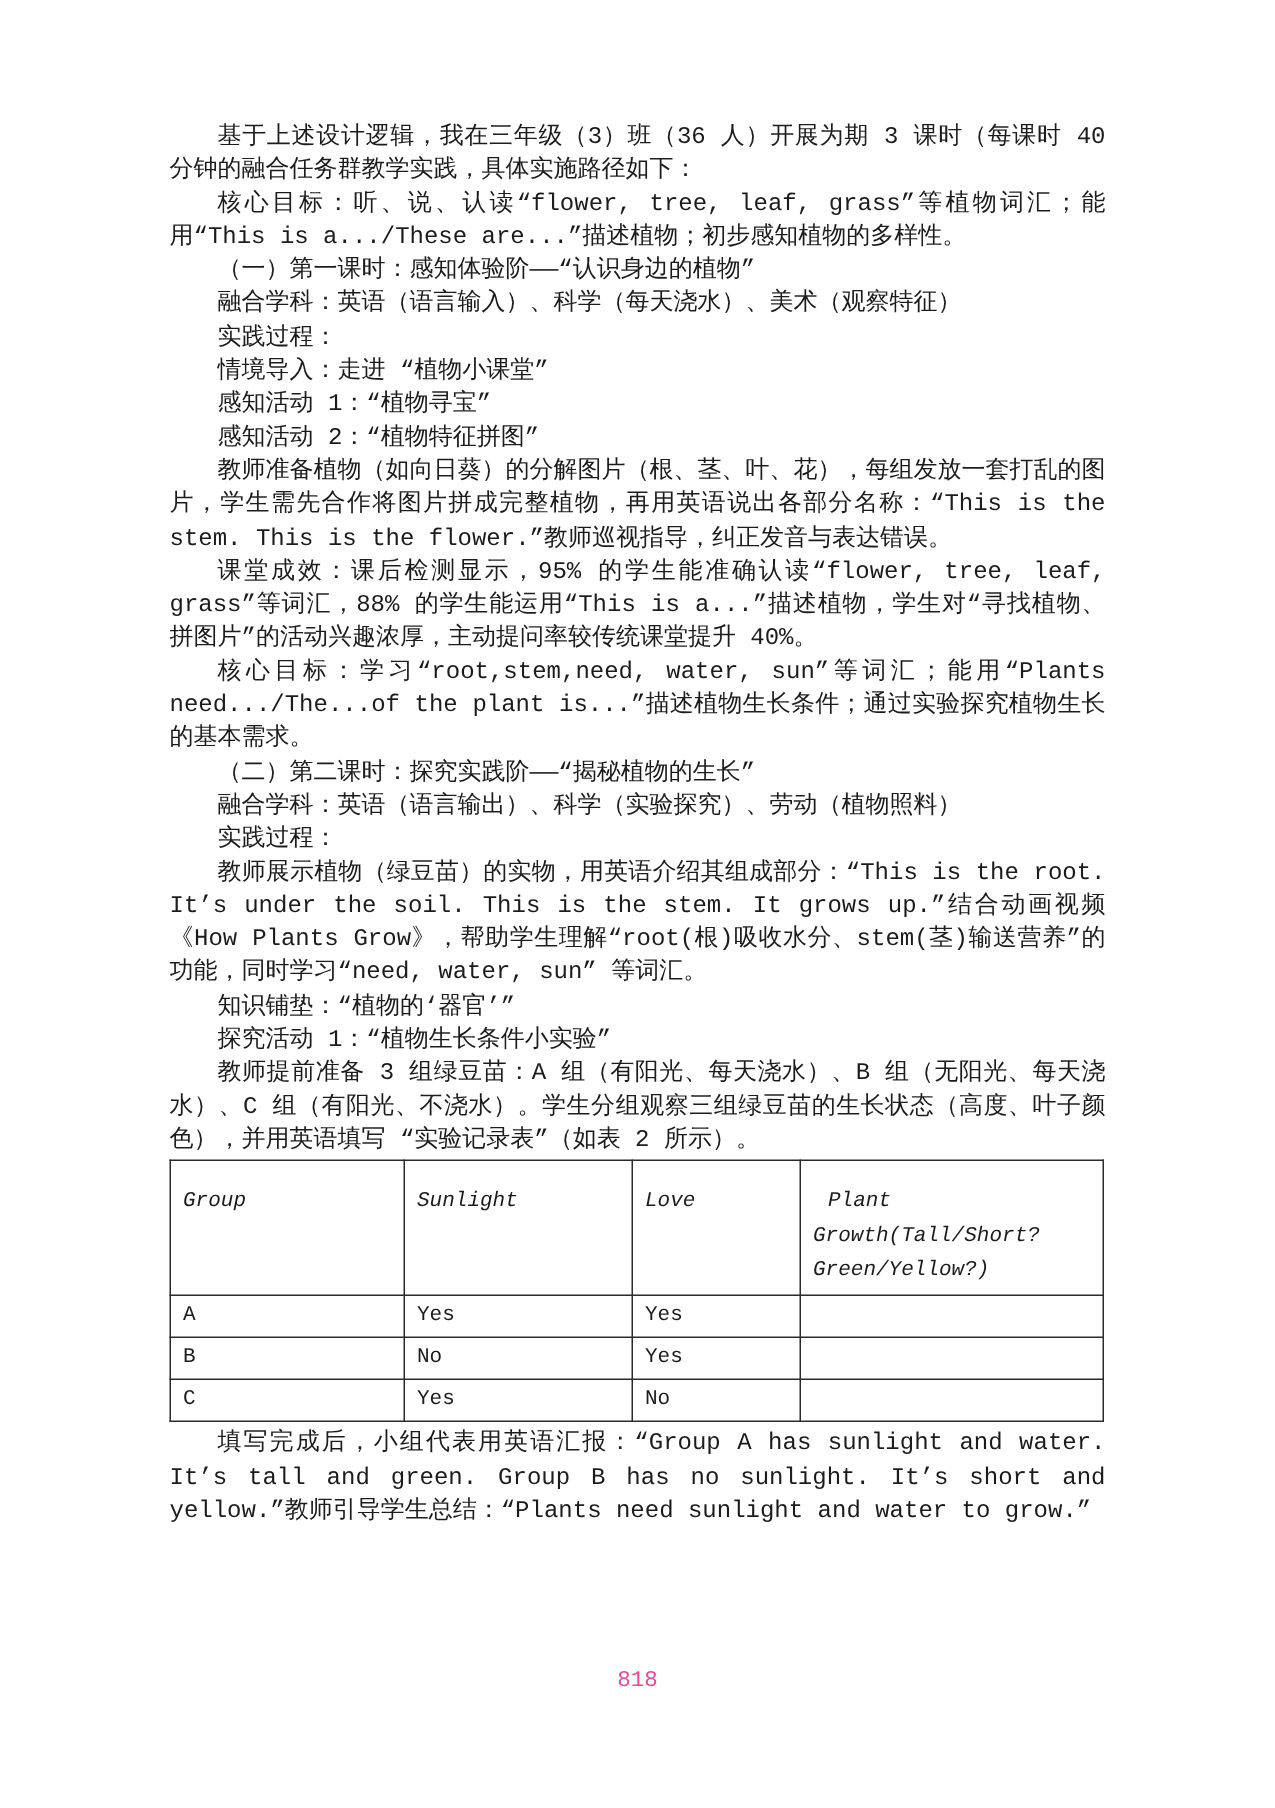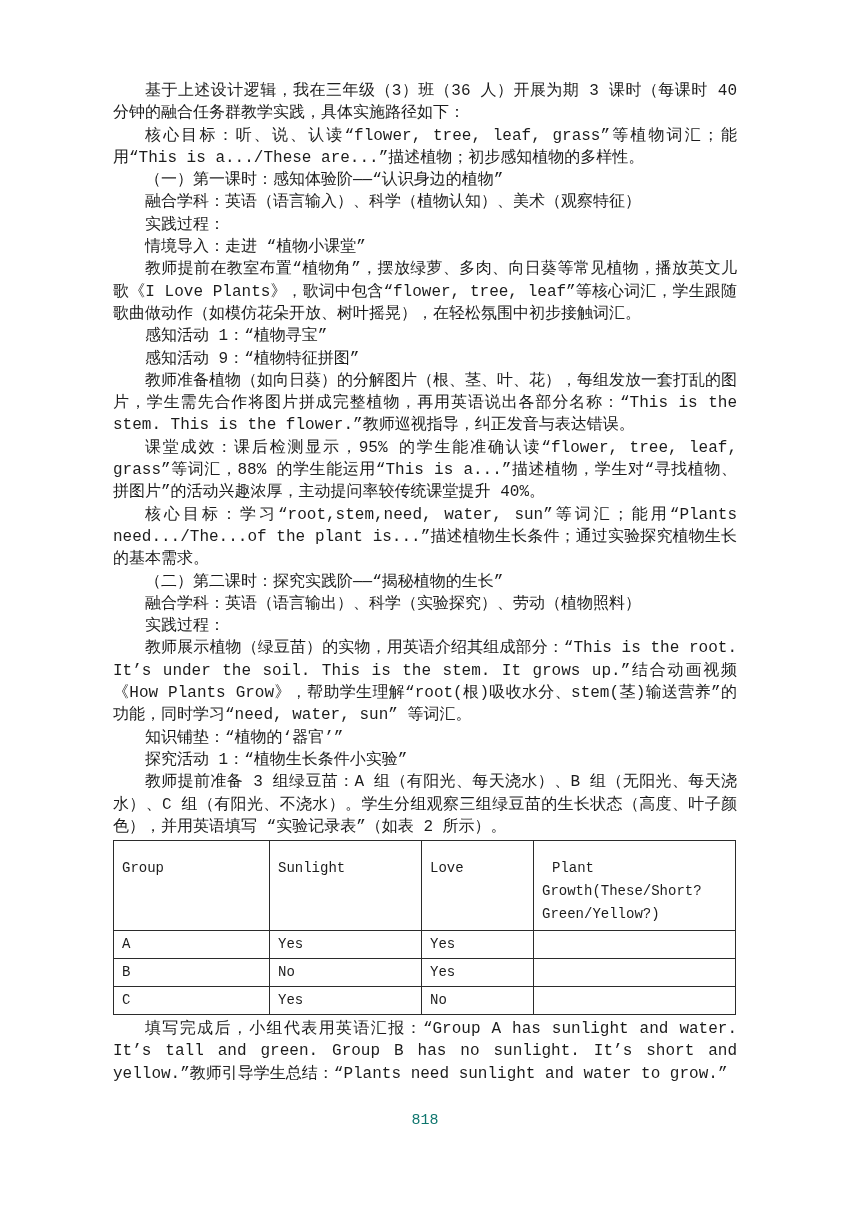--- a/index.html
+++ b/index.html
@@ -44,52 +44,52 @@
     font-weight: normal;
     text-align: left;
     vertical-align: top;
     padding: 2px 8px;
     line-height: 23px;
     overflow: hidden;
   }
   table.record-table th {
     padding-top: 16px;
     padding-bottom: 18px;
+    font-style: italic;
   }
   table.record-table th.growth-header {
     text-indent: 10px;
     padding-bottom: 4px;
   }
   table.record-table td {
     height: 21px;
   }
   .page-number {
     position: absolute;
     top: 1112px;
     left: 0;
     width: 850px;
     text-align: center;
     font-size: 15px;
-    color: #0f766e;
+    color: #ec4899;
   }
 </style>
 </head>
 <body>
 
 <div class="page">
   <div class="content">
     <p>基于上述设计逻辑，我在三年级（3）班（36 人）开展为期 3 课时（每课时 40 分钟的融合任务群教学实践，具体实施路径如下：</p>
     <p>核心目标：听、说、认读“flower, tree, leaf, grass”等植物词汇；能用“This is a.../These are...”描述植物；初步感知植物的多样性。</p>
     <p>（一）第一课时：感知体验阶——“认识身边的植物”</p>
-    <p>融合学科：英语（语言输入）、科学（植物认知）、美术（观察特征）</p>
+    <p>融合学科：英语（语言输入）、科学（每天浇水）、美术（观察特征）</p>
     <p>实践过程：</p>
     <p>情境导入：走进 “植物小课堂”</p>
-    <p>教师提前在教室布置“植物角”，摆放绿萝、多肉、向日葵等常见植物，播放英文儿歌《I Love Plants》，歌词中包含“flower, tree, leaf”等核心词汇，学生跟随歌曲做动作（如模仿花朵开放、树叶摇晃），在轻松氛围中初步接触词汇。</p>
     <p>感知活动 1：“植物寻宝”</p>
-    <p>感知活动 9：“植物特征拼图”</p>
+    <p>感知活动 2：“植物特征拼图”</p>
     <p>教师准备植物（如向日葵）的分解图片（根、茎、叶、花），每组发放一套打乱的图片，学生需先合作将图片拼成完整植物，再用英语说出各部分名称：“This is the stem. This is the flower.”教师巡视指导，纠正发音与表达错误。</p>
     <p>课堂成效：课后检测显示，95% 的学生能准确认读“flower, tree, leaf, grass”等词汇，88% 的学生能运用“This is a...”描述植物，学生对“寻找植物、拼图片”的活动兴趣浓厚，主动提问率较传统课堂提升 40%。</p>
     <p>核心目标：学习“root,stem,need, water, sun”等词汇；能用“Plants need.../The...of the plant is...”描述植物生长条件；通过实验探究植物生长的基本需求。</p>
     <p>（二）第二课时：探究实践阶——“揭秘植物的生长”</p>
     <p>融合学科：英语（语言输出）、科学（实验探究）、劳动（植物照料）</p>
     <p>实践过程：</p>
     <p>教师展示植物（绿豆苗）的实物，用英语介绍其组成部分：“This is the root. It’s under the soil. This is the stem. It grows up.”结合动画视频《How Plants Grow》，帮助学生理解“root(根)吸收水分、stem(茎)输送营养”的功能，同时学习“need, water, sun” 等词汇。</p>
     <p>知识铺垫：“植物的‘器官’”</p>
     <p>探究活动 1：“植物生长条件小实验”</p>
     <p>教师提前准备 3 组绿豆苗：A 组（有阳光、每天浇水）、B 组（无阳光、每天浇水）、C 组（有阳光、不浇水）。学生分组观察三组绿豆苗的生长状态（高度、叶子颜色），并用英语填写 “实验记录表”（如表 2 所示）。</p>
@@ -99,21 +99,21 @@
         <col style="width:156px">
         <col style="width:152px">
         <col style="width:112px">
         <col style="width:202px">
       </colgroup>
       <thead>
         <tr>
           <th>Group</th>
           <th>Sunlight</th>
           <th>Love</th>
-          <th class="growth-header">Plant Growth(These/Short? Green/Yellow?)</th>
+          <th class="growth-header">Plant Growth(Tall/Short? Green/Yellow?)</th>
         </tr>
       </thead>
       <tbody>
         <tr>
           <td>A</td>
           <td>Yes</td>
           <td>Yes</td>
           <td></td>
         </tr>
         <tr>

